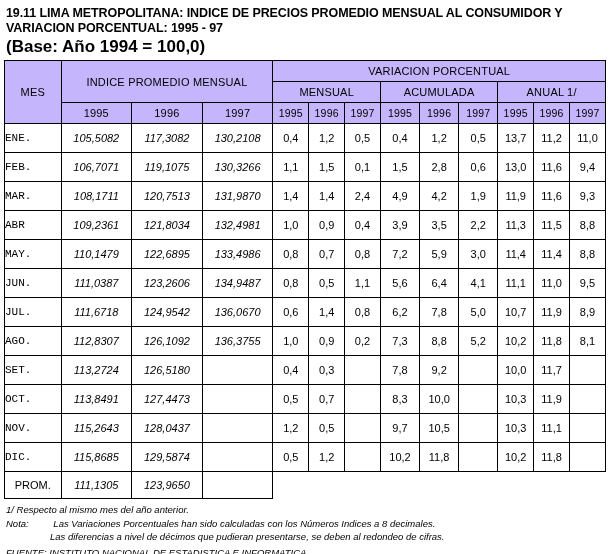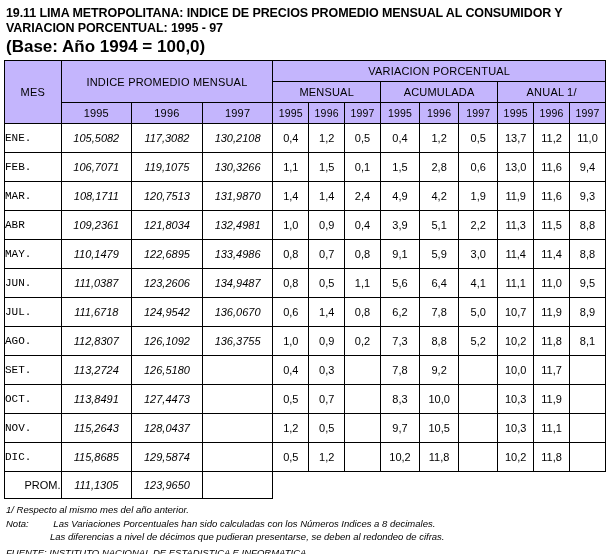--- a/index.html
+++ b/index.html
@@ -74,21 +74,21 @@
     text-align: center;
     height: 28px;
     font-size: 11px;
     font-style: italic;
   }
   .prom-row td {
     height: 26px;
     font-weight: bold;
   }
   .prom-label {
-    text-align: right;
+    text-align: center;
     padding-left: 6px;
     font-weight: bold;
     font-size: 11px;
   }
   .noborder {
     border: none !important;
   }
   .footnotes {
     margin-top: 4px;
     margin-left: 2px;
@@ -210,35 +210,35 @@
       </tr>
       <tr>
         <td class="mes-cell">ABR</td>
         <td class="ipm">109,2361</td>
         <td class="ipm">121,8034</td>
         <td class="ipm">132,4981</td>
         <td class="num">1,0</td>
         <td class="num">0,9</td>
         <td class="num">0,4</td>
         <td class="num">3,9</td>
-        <td class="num">5,1</td>
+        <td class="num">3,5</td>
         <td class="num">2,2</td>
         <td class="num">11,3</td>
         <td class="num">11,5</td>
         <td class="num">8,8</td>
       </tr>
       <tr>
         <td class="mes-cell">MAY.</td>
         <td class="ipm">110,1479</td>
         <td class="ipm">122,6895</td>
         <td class="ipm">133,4986</td>
         <td class="num">0,8</td>
         <td class="num">0,7</td>
         <td class="num">0,8</td>
-        <td class="num">9,1</td>
+        <td class="num">7,2</td>
         <td class="num">5,9</td>
         <td class="num">3,0</td>
         <td class="num">11,4</td>
         <td class="num">11,4</td>
         <td class="num">8,8</td>
       </tr>
       <tr>
         <td class="mes-cell">JUN.</td>
         <td class="ipm">111,0387</td>
         <td class="ipm">123,2606</td>

